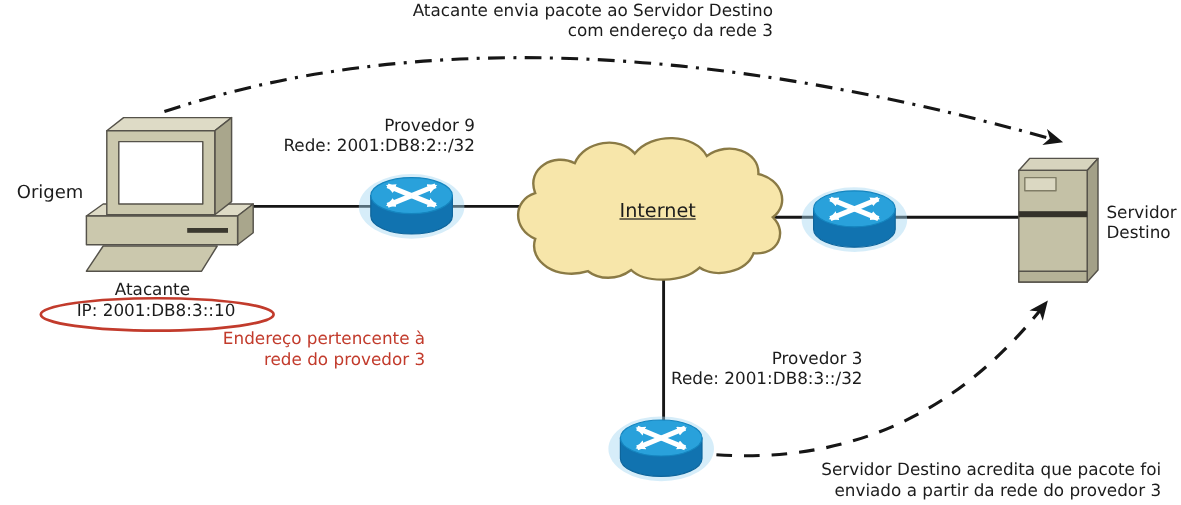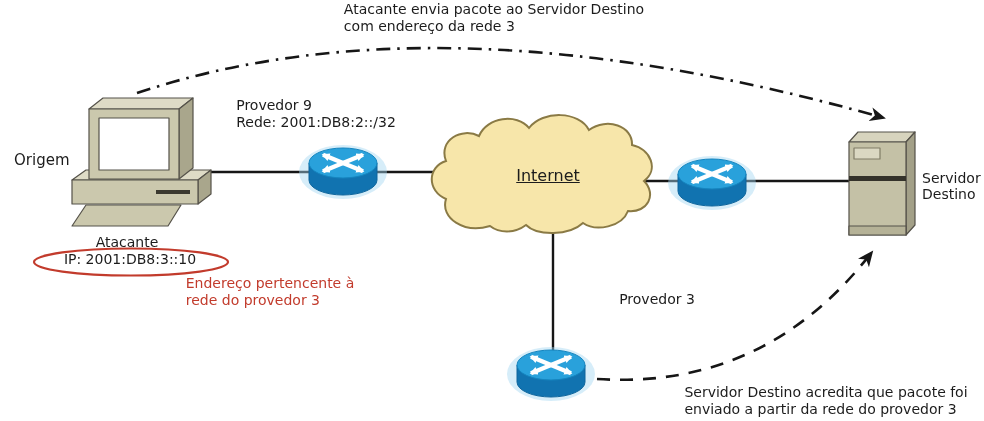--- a/index.html
+++ b/index.html
@@ -7,21 +7,21 @@
     position:relative;
     width:984px;height:421px;
     background:#ffffff;
     overflow:hidden;
     font-family:"DejaVu Sans",sans-serif;
   }
   #diagram-svg{position:absolute;left:0;top:0;}
   .lbl{
     position:absolute;
     transform:translateX(-50%);
-    text-align:left;
+    text-align:right;
     white-space:nowrap;
     font:14px/17px "DejaVu Sans",sans-serif;
     color:#1c1c1c;
   }
   .lbl.left-align{transform:none;text-align:left;}
   .lbl.big{font-size:16px;line-height:19px;text-decoration:underline;}
   .lbl.med{font-size:15px;line-height:18px;}
   .lbl.red{color:#c23b2c;margin-left:36px;}
 </style>
 </head>
@@ -127,22 +127,23 @@
 
   <div class="lbl" style="left:127px;top:234px">Atacante</div>
 
   <div class="lbl" style="left:130px;top:251px">IP: 2001:DB8:3::10</div>
 
   <div class="lbl red" style="left:234px;top:275px">
     <div>Endereço pertencente à</div>
     <div>rede do provedor 3</div>
   </div>
 
-  <div class="lbl" style="left:657px;top:291px">
+  <div class="lbl" style="left:639px;top:291px">
     <div>Provedor 3</div>
+    <div>Rede: 2001:DB8:3::/32</div>
   </div>
 
   <div class="lbl" style="left:826px;top:384px">
     <div>Servidor Destino acredita que pacote foi</div>
     <div>enviado a partir da rede do provedor 3</div>
   </div>
 
 </div>
 
 </body></html>

